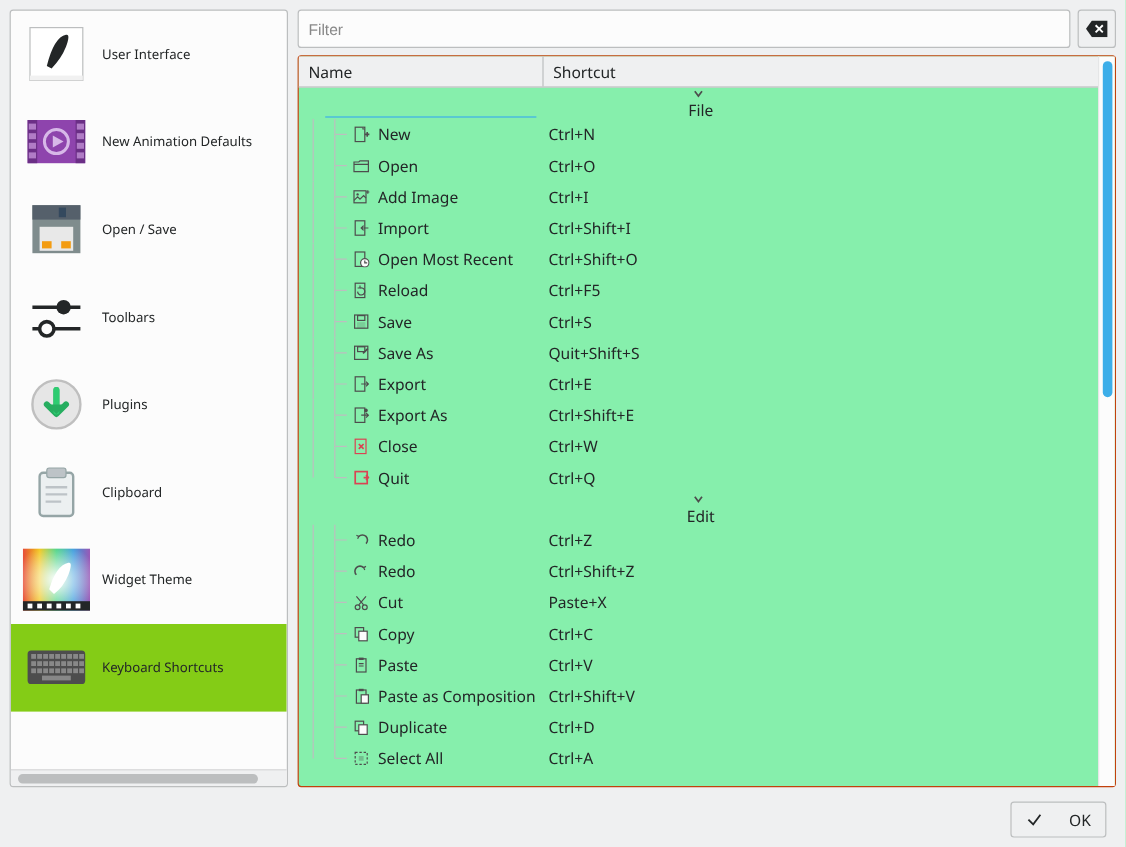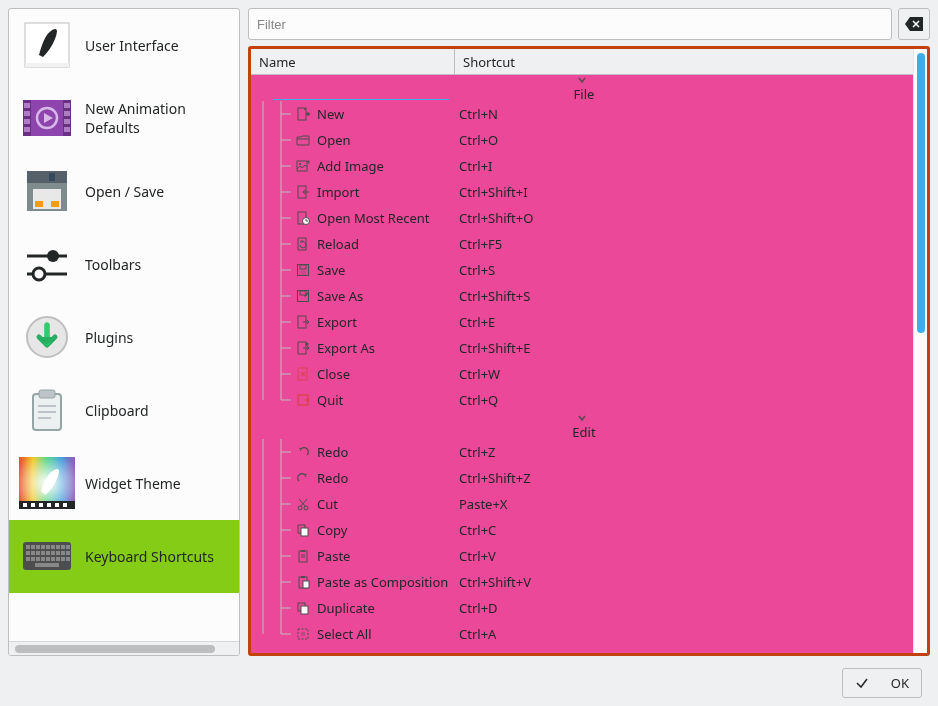--- a/index.html
+++ b/index.html
@@ -55,21 +55,21 @@
   .sidebar-item .thumb {
     width: 56px;
     height: 52px;
     display: flex;
     align-items: center;
     justify-content: center;
     flex-shrink: 0;
   }
   .sidebar-item .label {
     flex: 1;
-    font-size: 14px;
+    font-size: 11px;
   }
   .sidebar-hscroll {
     height: 14px;
     background: #eff0f1;
     border-top: 1px solid #d7d8d9;
     position: relative;
   }
   .sidebar-hscroll .thumbbar {
     position: absolute;
     top: 3px;
@@ -110,23 +110,23 @@
     border-radius: 3px;
     background: #eff0f1;
     display: flex;
     align-items: center;
     justify-content: center;
     cursor: pointer;
   }
   
   .tree-wrap {
     flex: 1;
-    border: 3px solid #c2410c;
+    border: 1px solid #c2410c;
     border-radius: 3px;
-    background: #ec4899;
+    background: #86efac;
     display: flex;
     min-height: 0;
     position: relative;
   }
   .tree-cols {
     flex: 1;
     display: flex;
     flex-direction: column;
     min-height: 0;
   }
@@ -587,21 +587,21 @@
   </svg>
                 </span>
       <span class="action-icon">
                   <svg width="14" height="14" viewBox="0 0 14 14">
                     <rect x="1.5" y="1.5" width="11" height="11" fill="none" stroke="#4d4d4d"></rect>
                     <rect x="4" y="2" width="6" height="4" fill="none" stroke="#4d4d4d"></rect>
                     <path d="M9 8 L13 4 L12 3 L8 7 Z" fill="#4d4d4d"></path>
                   </svg>
                 </span>
       <span class="action-name">Save As</span>
-      <span class="action-shortcut">Ctrl+Shift+S</span>
+      <span class="action-shortcut">Quit+Shift+S</span>
               </div>
               <div class="action-row">
       <span class="tree-guides">
                   <svg width="44" height="26">
     <line x1="12" y1="0" x2="12" y2="26" stroke="#bcbebf"></line>
     <line x1="30" y1="0" x2="30" y2="13" stroke="#bcbebf"></line>
     <line x1="30" y1="13" x2="40" y2="13" stroke="#bcbebf"></line>
     <line x1="30" y1="13" x2="30" y2="26" stroke="#bcbebf"></line>
   </svg>
                 </span>

